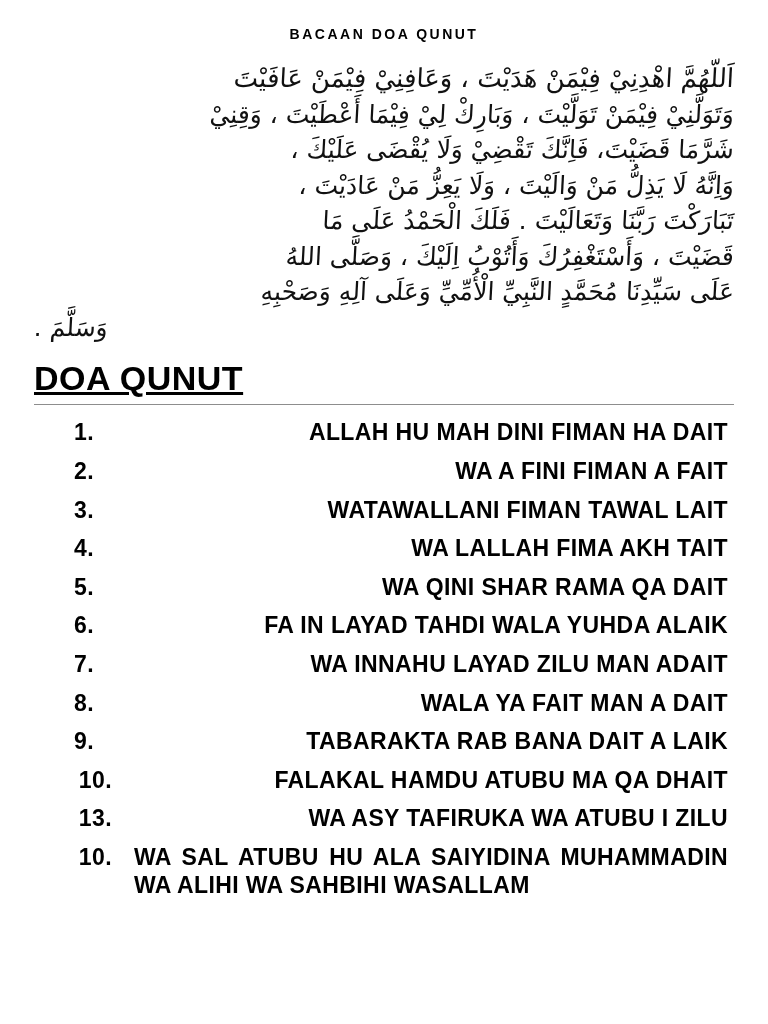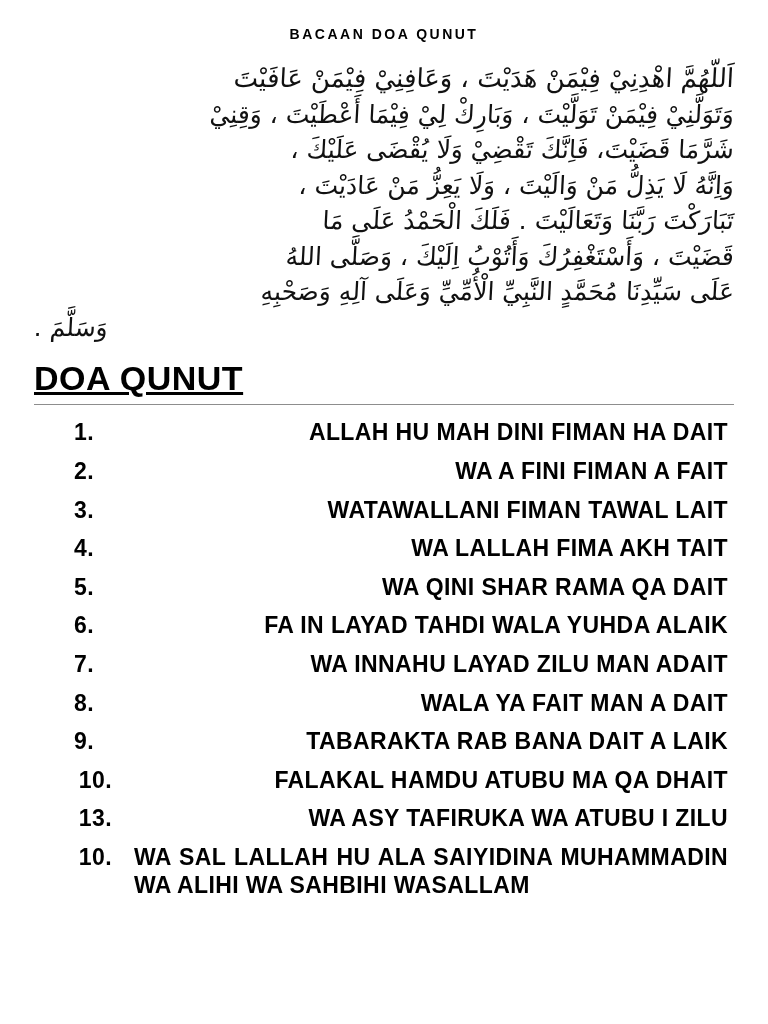--- a/index.html
+++ b/index.html
@@ -168,17 +168,17 @@
       <span class="item-text">FALAKAL HAMDU ATUBU MA QA DHAIT</span>
     </div>
 
     <div class="list-item">
       <span class="item-num wide">13.</span>
       <span class="item-text">WA ASY TAFIRUKA  WA ATUBU I ZILU</span>
     </div>
 
     <div class="list-item">
       <span class="item-num wide">10.</span>
-      <span class="item-text justified">WA  SAL  LALLAH  HU  ALA  SAIYIDINA  MUHAMMADIN  WA  ALIHI  WA  SAHBIHI  WASALLAM</span>
+      <span class="item-text justified">WA  SAL  ATUBU  HU  ALA  SAIYIDINA  MUHAMMADIN  WA  ALIHI  WA  SAHBIHI  WASALLAM</span>
     </div>
 
   </div>
 </div>
 
 </body></html>

